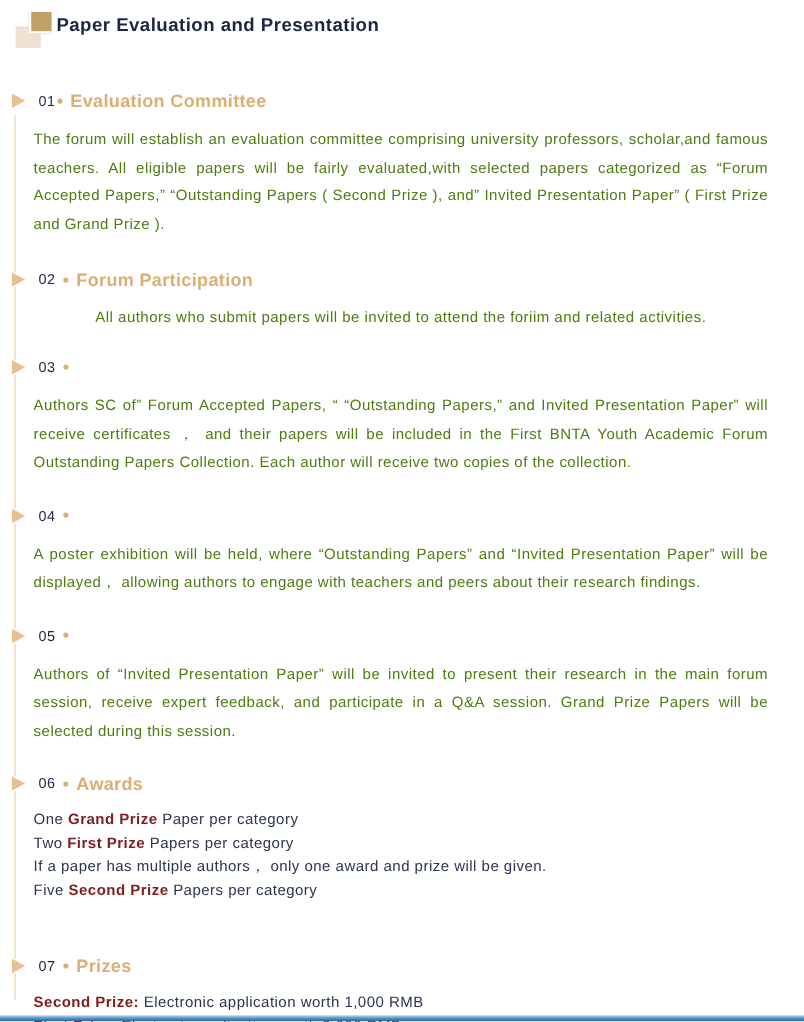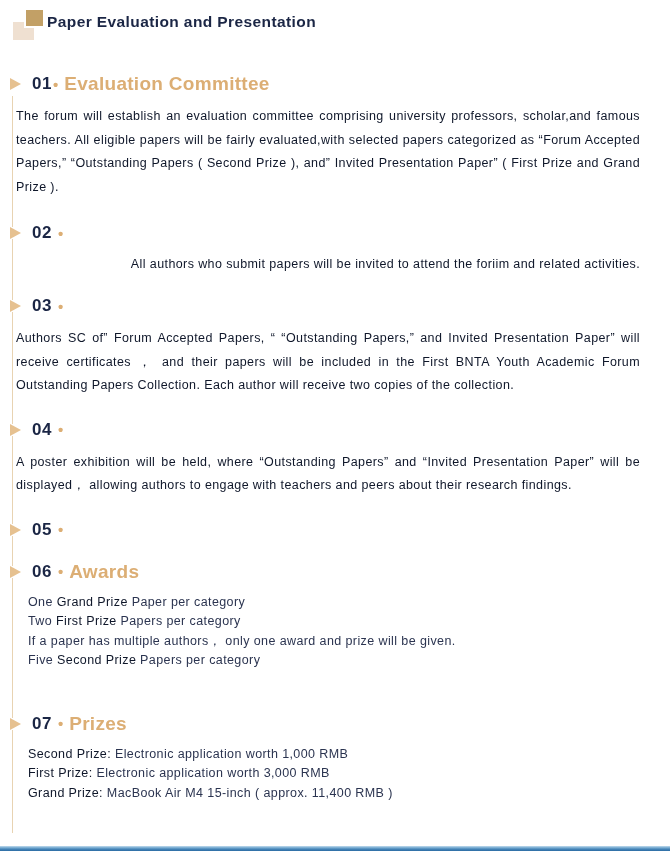--- a/index.html
+++ b/index.html
@@ -42,38 +42,38 @@
   .section { margin-bottom: 22px; position: relative; }
   .sec-head { display: flex; align-items: center; height: 20px; margin-bottom: 11px; }
   .tri {
     width: 0; height: 0; margin-left: 10px;
     border-left: 11px solid #e6c190;
     border-top: 6px solid transparent;
     border-bottom: 6px solid transparent;
     background: #ffffff;
   }
   .sec-num {
-    margin-left: 11px; font-size: 17px; font-weight: bold; color: #1b2645;
+    margin-left: 11px; font-size: 12px; font-weight: normal; color: #1b2645;
     letter-spacing: 0.5px;
   }
   .sec-bullet { color: #dcae74; font-size: 15px; font-weight: bold; margin: 0 6px; }
   .section.first .sec-bullet { margin-left: 1px; }
   .sec-title {
-    font-size: 19px; font-weight: bold; color: #dcae74; letter-spacing: 0.3px;
+    font-size: 15px; font-weight: bold; color: #dcae74; letter-spacing: 0.3px;
   }
   .sec-body {
-    margin: 0 30px 0 16px;
+    margin: 0 30px 0 28px;
     font-size: 12.5px; line-height: 23.5px; letter-spacing: 0.4px;
-    text-align: justify; color: #0f172a;
+    text-align: justify; color: #4d7c0f;
   }
-  .sec-body.single { text-align: right; line-height: 20px; }
+  .sec-body.single { text-align: center; line-height: 20px; }
   .sec-list { margin: 0 30px 0 28px; font-size: 12.5px; line-height: 19.6px;
     letter-spacing: 0.4px; color: #2b3450; }
   .sec-list .line { white-space: normal; }
-  .sec-list b { font-weight: normal; color: #0f172a; }
+  .sec-list b { font-weight: bold; color: #7f1d1d; }
 
   
   .section.s1 { margin-bottom: 24px; }
   .section.s2 .sec-body { margin-bottom: 2px; }
   .section.s6 { margin-bottom: 43px; }
 
   
   .bottom-bar {
     position: absolute; left: 0; bottom: 1px; width: 670px; height: 5px;
     background: linear-gradient(to bottom, #c3dcee 0%, #6aa3cd 40%, #3a7ab0 75%, #2e6da4 100%);
@@ -104,20 +104,21 @@
         <span class="sec-title">Evaluation Committee</span>
       </div>
       <p class="sec-body">The forum will establish an evaluation committee comprising university professors, scholar,and famous teachers. All eligible papers will be fairly evaluated,with selected papers categorized as “Forum Accepted Papers,” “Outstanding Papers ( Second Prize ), and” Invited Presentation Paper” ( First Prize and Grand Prize ).</p>
     </div>
 
     <div class="section s2">
       <div class="sec-head">
         <div class="tri"></div>
         <span class="sec-num">02</span>
         <span class="sec-bullet">•</span>
+        <span class="sec-title">Forum Participation</span>
       </div>
       <p class="sec-body single">All authors who submit papers will be invited to attend the foriim and related activities.</p>
     </div>
 
     <div class="section s3">
       <div class="sec-head">
         <div class="tri"></div>
         <span class="sec-num">03</span>
         <span class="sec-bullet">•</span>
       </div>
@@ -132,20 +133,21 @@
       </div>
       <p class="sec-body">A poster exhibition will be held, where “Outstanding Papers” and “Invited Presentation Paper” will be displayed， allowing authors to engage with teachers and peers about their research findings.</p>
     </div>
 
     <div class="section s5">
       <div class="sec-head">
         <div class="tri"></div>
         <span class="sec-num">05</span>
         <span class="sec-bullet">•</span>
       </div>
+      <p class="sec-body">Authors of “Invited Presentation Paper” will be invited to present their research in the main forum session, receive expert feedback, and participate in a Q&amp;A session. Grand Prize Papers will be selected during this session.</p>
     </div>
 
     <div class="section s6">
       <div class="sec-head">
         <div class="tri"></div>
         <span class="sec-num">06</span>
         <span class="sec-bullet">•</span>
         <span class="sec-title">Awards</span>
       </div>
       <div class="sec-list">

